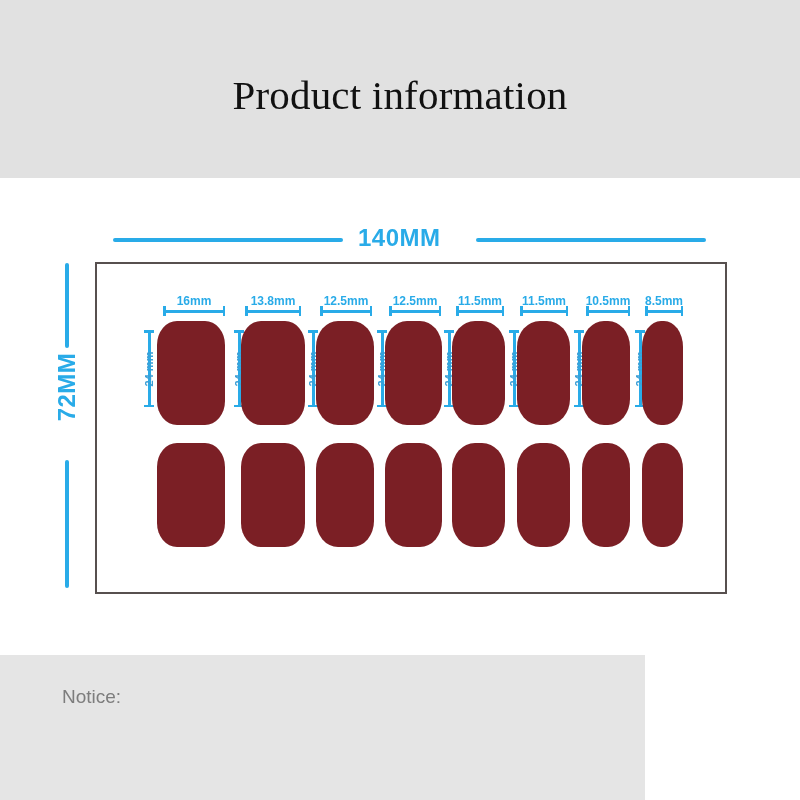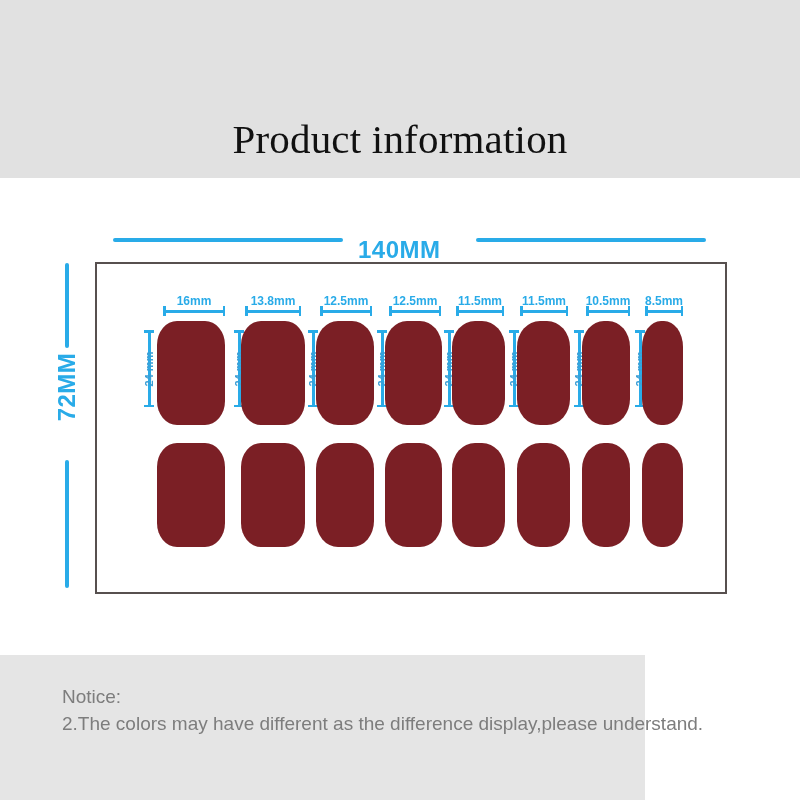--- a/index.html
+++ b/index.html
@@ -29,21 +29,20 @@
     left: 0;
     top: 71px;
     width: 800px;
     text-align: center;
     font-family: "Liberation Serif", "DejaVu Serif", serif;
     font-size: 41px;
     font-weight: 400;
     color: #111111;
     letter-spacing: 0.2px;
     white-space: nowrap;
-    margin-top: 44px;
   }
 
   
   .diagram-stage {
     position: absolute;
     left: 0;
     top: 178px;
     width: 800px;
     height: 477px;
     background: #ffffff;
@@ -74,21 +73,20 @@
     background: #29abe8;
     border-radius: 2px;
   }
   .dim-label-top {
     position: absolute;
     color: #29abe8;
     font-size: 24px;
     font-weight: 700;
     white-space: nowrap;
     letter-spacing: 0.5px;
-    margin-top: 12px;
   }
   .dim-label-side {
     position: absolute;
     color: #29abe8;
     font-size: 24px;
     font-weight: 700;
     white-space: nowrap;
     letter-spacing: 0.5px;
     transform: rotate(-90deg);
     transform-origin: 50% 50%;
@@ -322,15 +320,14 @@
   <div class="nail" style="left:452px; top:265px; width:53px; height:104px; border-radius:23px/26px;"></div>
   <div class="nail" style="left:517px; top:265px; width:53px; height:104px; border-radius:23px/26px;"></div>
   <div class="nail" style="left:582px; top:265px; width:48px; height:104px; border-radius:22px/26px;"></div>
   <div class="nail" style="left:642px; top:265px; width:41px; height:104px; border-radius:19px/26px;"></div>
 
 </div>
 
 <div class="notice-band">
   <div class="notice-text">
     <span class="notice-line">Notice:</span>
-    <span class="notice-line">2.The colors may have different as the difference display,please understand.</span>
   </div>
 </div>
 
 </body></html>

